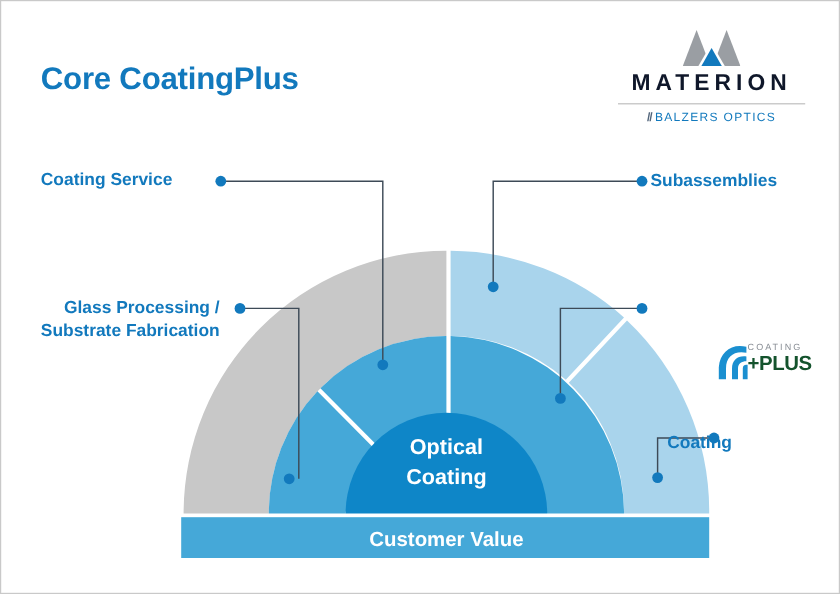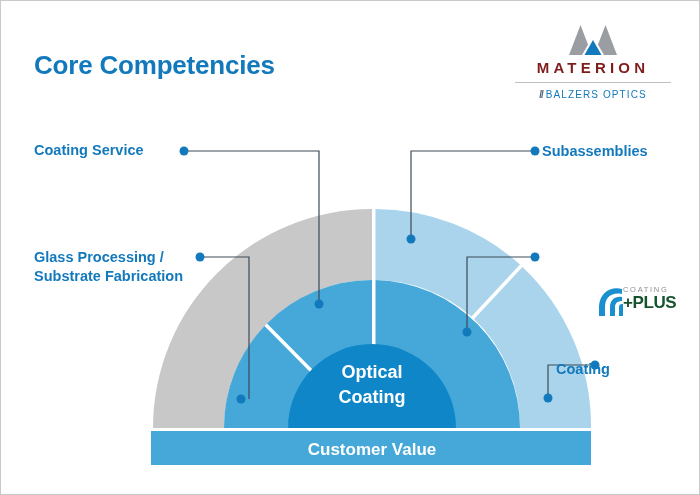--- a/index.html
+++ b/index.html
@@ -35,23 +35,23 @@
     right:26px; top:24px;
     width:160px;
     text-align:center;
   }
   #brand-mark{
     position:relative;
     width:48px;height:30px;
     margin:0 auto 5px auto;
   }
   #brand-name{
-    font-size:15px;
-    font-weight:bold;
-    color:#7f1d1d;
+    font-size:19px;
+    font-weight:bold;
+    color:#0f172a;
     letter-spacing:4.2px;
     line-height:1;
     white-space:nowrap;
   }
   #brand-rule{
     height:1px;background:#bfbfbf;
     margin:7px 2px 6px 2px;
   }
   #brand-sub{
     font-size:10px;
@@ -104,39 +104,39 @@
   
   .label{
     position:absolute;
     font-size:14.5px;
     font-weight:bold;
     color:#1279bd;
     line-height:19px;
     white-space:nowrap;
   }
   .label.right{ text-align:left; }
-  .label.left{ text-align:left; }
+  .label.left{ text-align:right; }
   .label .sup{
     font-size:9px;
     vertical-align:super;
     font-weight:bold;
   }
   #lbl-coating-service{ left:33px; top:140px; }
   #lbl-glass{ left:33px; top:247px; }
   #lbl-subassemblies{ left:541px; top:141px; }
   #lbl-coatingplus{ left:541px; top:247px; }
   #lbl-project{ left:555px; top:359px; width:120px;}
   #lbl-project .l2{ margin-left:-30px; }
 </style>
 </head>
 <body>
 
 <div id="page">
 
-  <div id="page-title">Core Competencies</div>
+  <div id="page-title">Core CoatingPlus</div>
 
   <div id="brand">
     <div id="brand-mark">
       <svg width="48" height="30" viewBox="0 0 48 30" xmlns="http://www.w3.org/2000/svg">
         <polygon points="0,30 11.5,0 23,30" fill="#9a9ea3"></polygon>
         <polygon points="25,30 36.5,0 48,30" fill="#9a9ea3"></polygon>
         <polygon points="13,30 24,11 35,30" fill="#ffffff"></polygon>
         <polygon points="15.5,30 24,15 32.5,30" fill="#1279bd"></polygon>
       </svg>
     </div>

